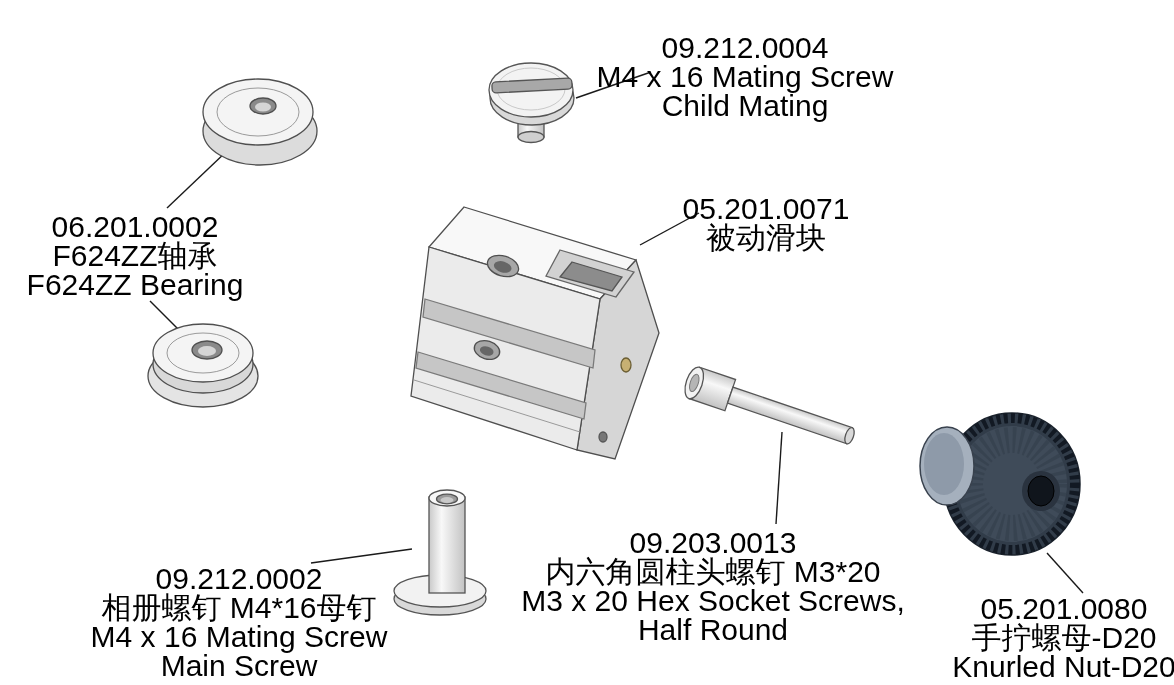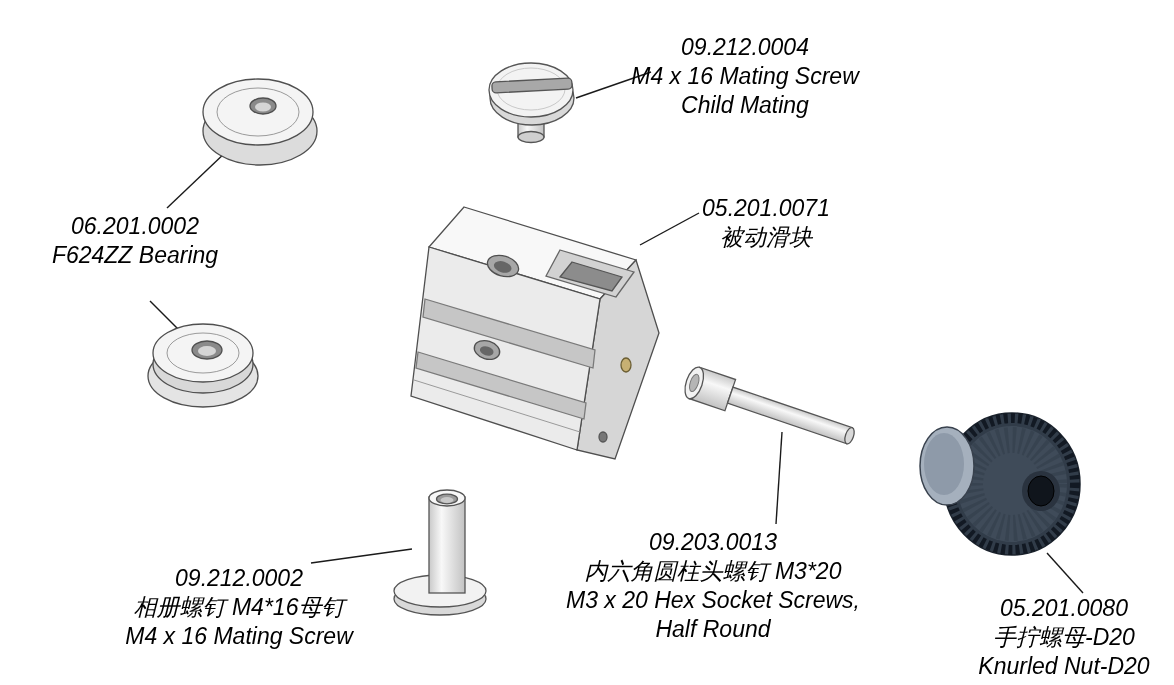--- a/index.html
+++ b/index.html
@@ -8,25 +8,24 @@
     width:1174px;height:685px;
     background:#ffffff;
     overflow:hidden;
     font-family:"Liberation Sans", sans-serif;
   }
   .artwork{position:absolute;left:0;top:0;}
   .label{
     position:absolute;
     transform:translateX(-50%);
     text-align:center;
-    font-size:23px;
+    font-size:30px;
     line-height:29px;
     color:#000;
     white-space:nowrap;
-    font-style:italic;
   }
 </style>
 </head>
 <body>
 
 <div class="stage">
 
   <svg class="artwork" width="1174" height="685" viewBox="0 0 1174 685">
     <defs>
       <linearGradient id="cylV" x1="0" y1="0" x2="1" y2="0">
@@ -136,39 +135,41 @@
   </svg>
 
   <div class="label" style="left:745px;top:33px">
     <div>09.212.0004</div>
     <div>M4 x 16 Mating Screw</div>
     <div>Child Mating</div>
   </div>
 
   <div class="label" style="left:135px;top:212px">
     <div>06.201.0002</div>
+    <div>F624ZZ轴承</div>
     <div>F624ZZ Bearing</div>
   </div>
 
   <div class="label" style="left:766px;top:194px">
     <div>05.201.0071</div>
     <div>被动滑块</div>
   </div>
 
   <div class="label" style="left:713px;top:528px">
     <div>09.203.0013</div>
     <div>内六角圆柱头螺钉 M3*20</div>
     <div>M3 x 20 Hex Socket Screws,</div>
     <div>Half Round</div>
   </div>
 
   <div class="label" style="left:239px;top:564px">
     <div>09.212.0002</div>
     <div>相册螺钉 M4*16母钉</div>
     <div>M4 x 16 Mating Screw</div>
+    <div>Main Screw</div>
   </div>
 
   <div class="label" style="left:1064px;top:594px">
     <div>05.201.0080</div>
     <div>手拧螺母-D20</div>
     <div>Knurled Nut-D20</div>
   </div>
 
 </div>
 

